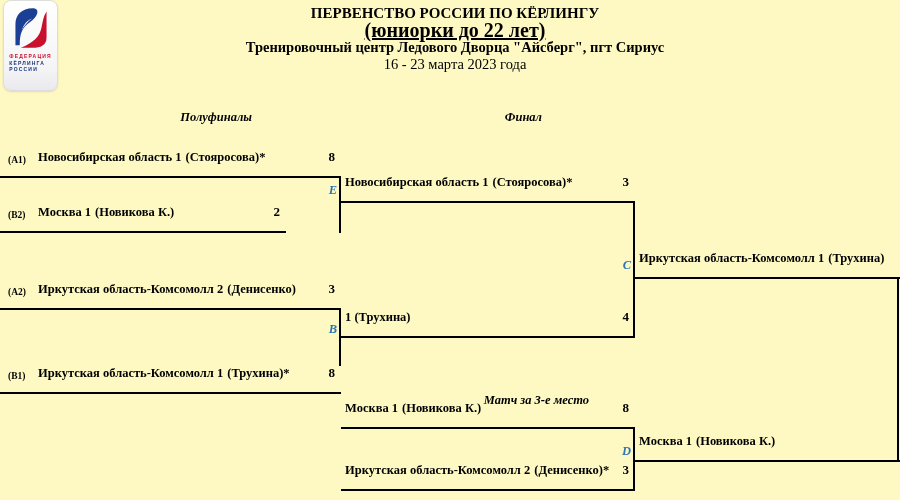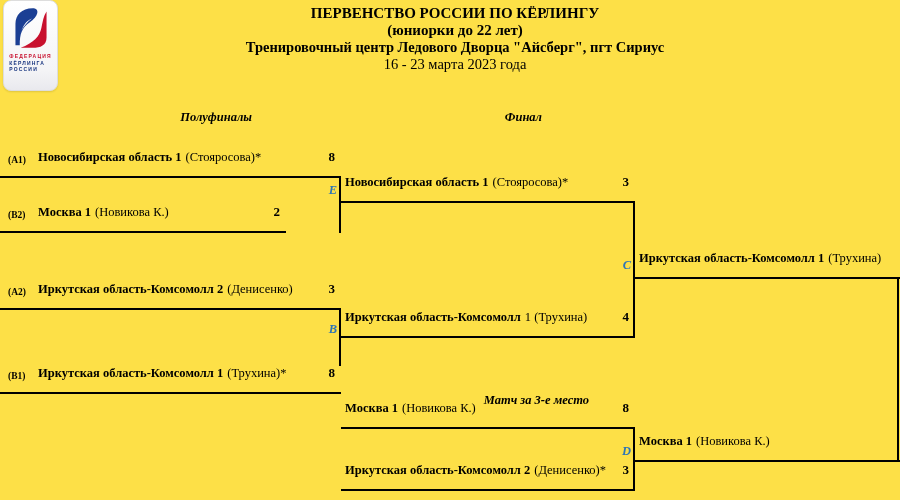--- a/index.html
+++ b/index.html
@@ -1,51 +1,51 @@
 <!DOCTYPE html>
 <html><head>
 <meta charset="utf-8">
 <style>
   html,body { margin:0; padding:0; background:#fff; }
   #page {
-    position:relative; width:900px; height:500px; background:#fde047;
+    position:relative; width:900px; height:500px; background:#fef9c3;
     font-family:"Liberation Serif","DejaVu Serif",serif; color:#000;
     overflow:hidden;
   }
   
   .logo-card {
     position:absolute; left:3px; top:0px; width:55px; height:91px;
     background:linear-gradient(180deg,#ffffff 0%,#f4f4f6 78%,#e9e9ee 100%);
     border:1px solid #ddd; border-radius:8px; box-sizing:border-box;
     box-shadow:0 1px 2px rgba(0,0,0,0.12);
     display:flex; flex-direction:column; align-items:center; padding-top:5px;
   }
   .logo-emblem { width:38px; height:44px; }
   .logo-text { margin-top:3px; text-align:left; font-family:"Liberation Sans",sans-serif;
     font-size:5px; font-weight:700; letter-spacing:1.2px; line-height:6.5px; }
   .logo-line-red  { color:#C8102E; }
   .logo-line-blue { color:#16337F; }
   
   .title-block { position:absolute; left:10px; top:5px; width:890px; text-align:center; }
   .title-main  { font-size:15px; font-weight:700; line-height:17px; }
-  .title-sub   { font-size:15px; font-weight:700; line-height:17px; }
+  .title-sub   { font-size:20px; font-weight:700; line-height:17px;text-decoration:underline; }
   .title-venue { font-size:14.5px; font-weight:700; line-height:17px; }
   .title-dates { font-size:14.5px; font-weight:400; line-height:17px; }
   
   .col-header { position:absolute; font-size:12.5px; font-weight:700; font-style:italic; text-align:right; }
   
   .row {
     position:absolute; height:22px; box-sizing:border-box;
     border-bottom:2px solid #000;
     display:flex; align-items:flex-end; white-space:nowrap;
     padding-bottom:11px;
   }
   .seed  { flex:none; width:30px; padding-left:8px; font-size:9.5px; font-weight:700; }
   .name  { font-size:12.5px; font-weight:700; }
-  .skip  { font-size:12.5px; font-weight:400; margin-left:4px;text-align:center; }
+  .skip  { font-size:12.5px; font-weight:700; margin-left:4px;text-align:center; }
   .score { font-size:13px;  font-weight:700; margin-left:auto; padding-right:6px; }
   .pad-left .name { padding-left:4px; }
   .vline { position:absolute; width:2px; background:#000; }
   .letter {
     position:absolute; width:22px; text-align:right;
     color:#2E75B6; font-size:12.5px; font-weight:700; font-style:italic;
   }
 </style>
 </head>
 <body>
@@ -105,21 +105,20 @@
   </div>
   <div class="vline" style="left:339px; top:308px; height:58px;"></div>
   <div class="letter" style="left:315px; top:322px;">B</div>
 
   <div class="row pad-left" style="left:341px; top:181px; width:294px;">
     <span class="name">Новосибирская область 1</span>
     <span class="skip">(Стояросова)*</span>
     <span class="score">3</span>
   </div>
   <div class="row pad-left" style="left:341px; top:316px; width:294px;">
-    <span class="name">Иркутская область-Комсомолл</span>
     <span class="skip">1 (Трухина)</span>
     <span class="score">4</span>
   </div>
   <div class="vline" style="left:633px; top:201px; height:137px;"></div>
   <div class="letter" style="left:609px; top:258px;">C</div>
   <div class="row pad-left" style="left:635px; top:257px; width:265px;">
     <span class="name">Иркутская область-Комсомолл 1</span>
     <span class="skip">(Трухина)</span>
   </div>
 

